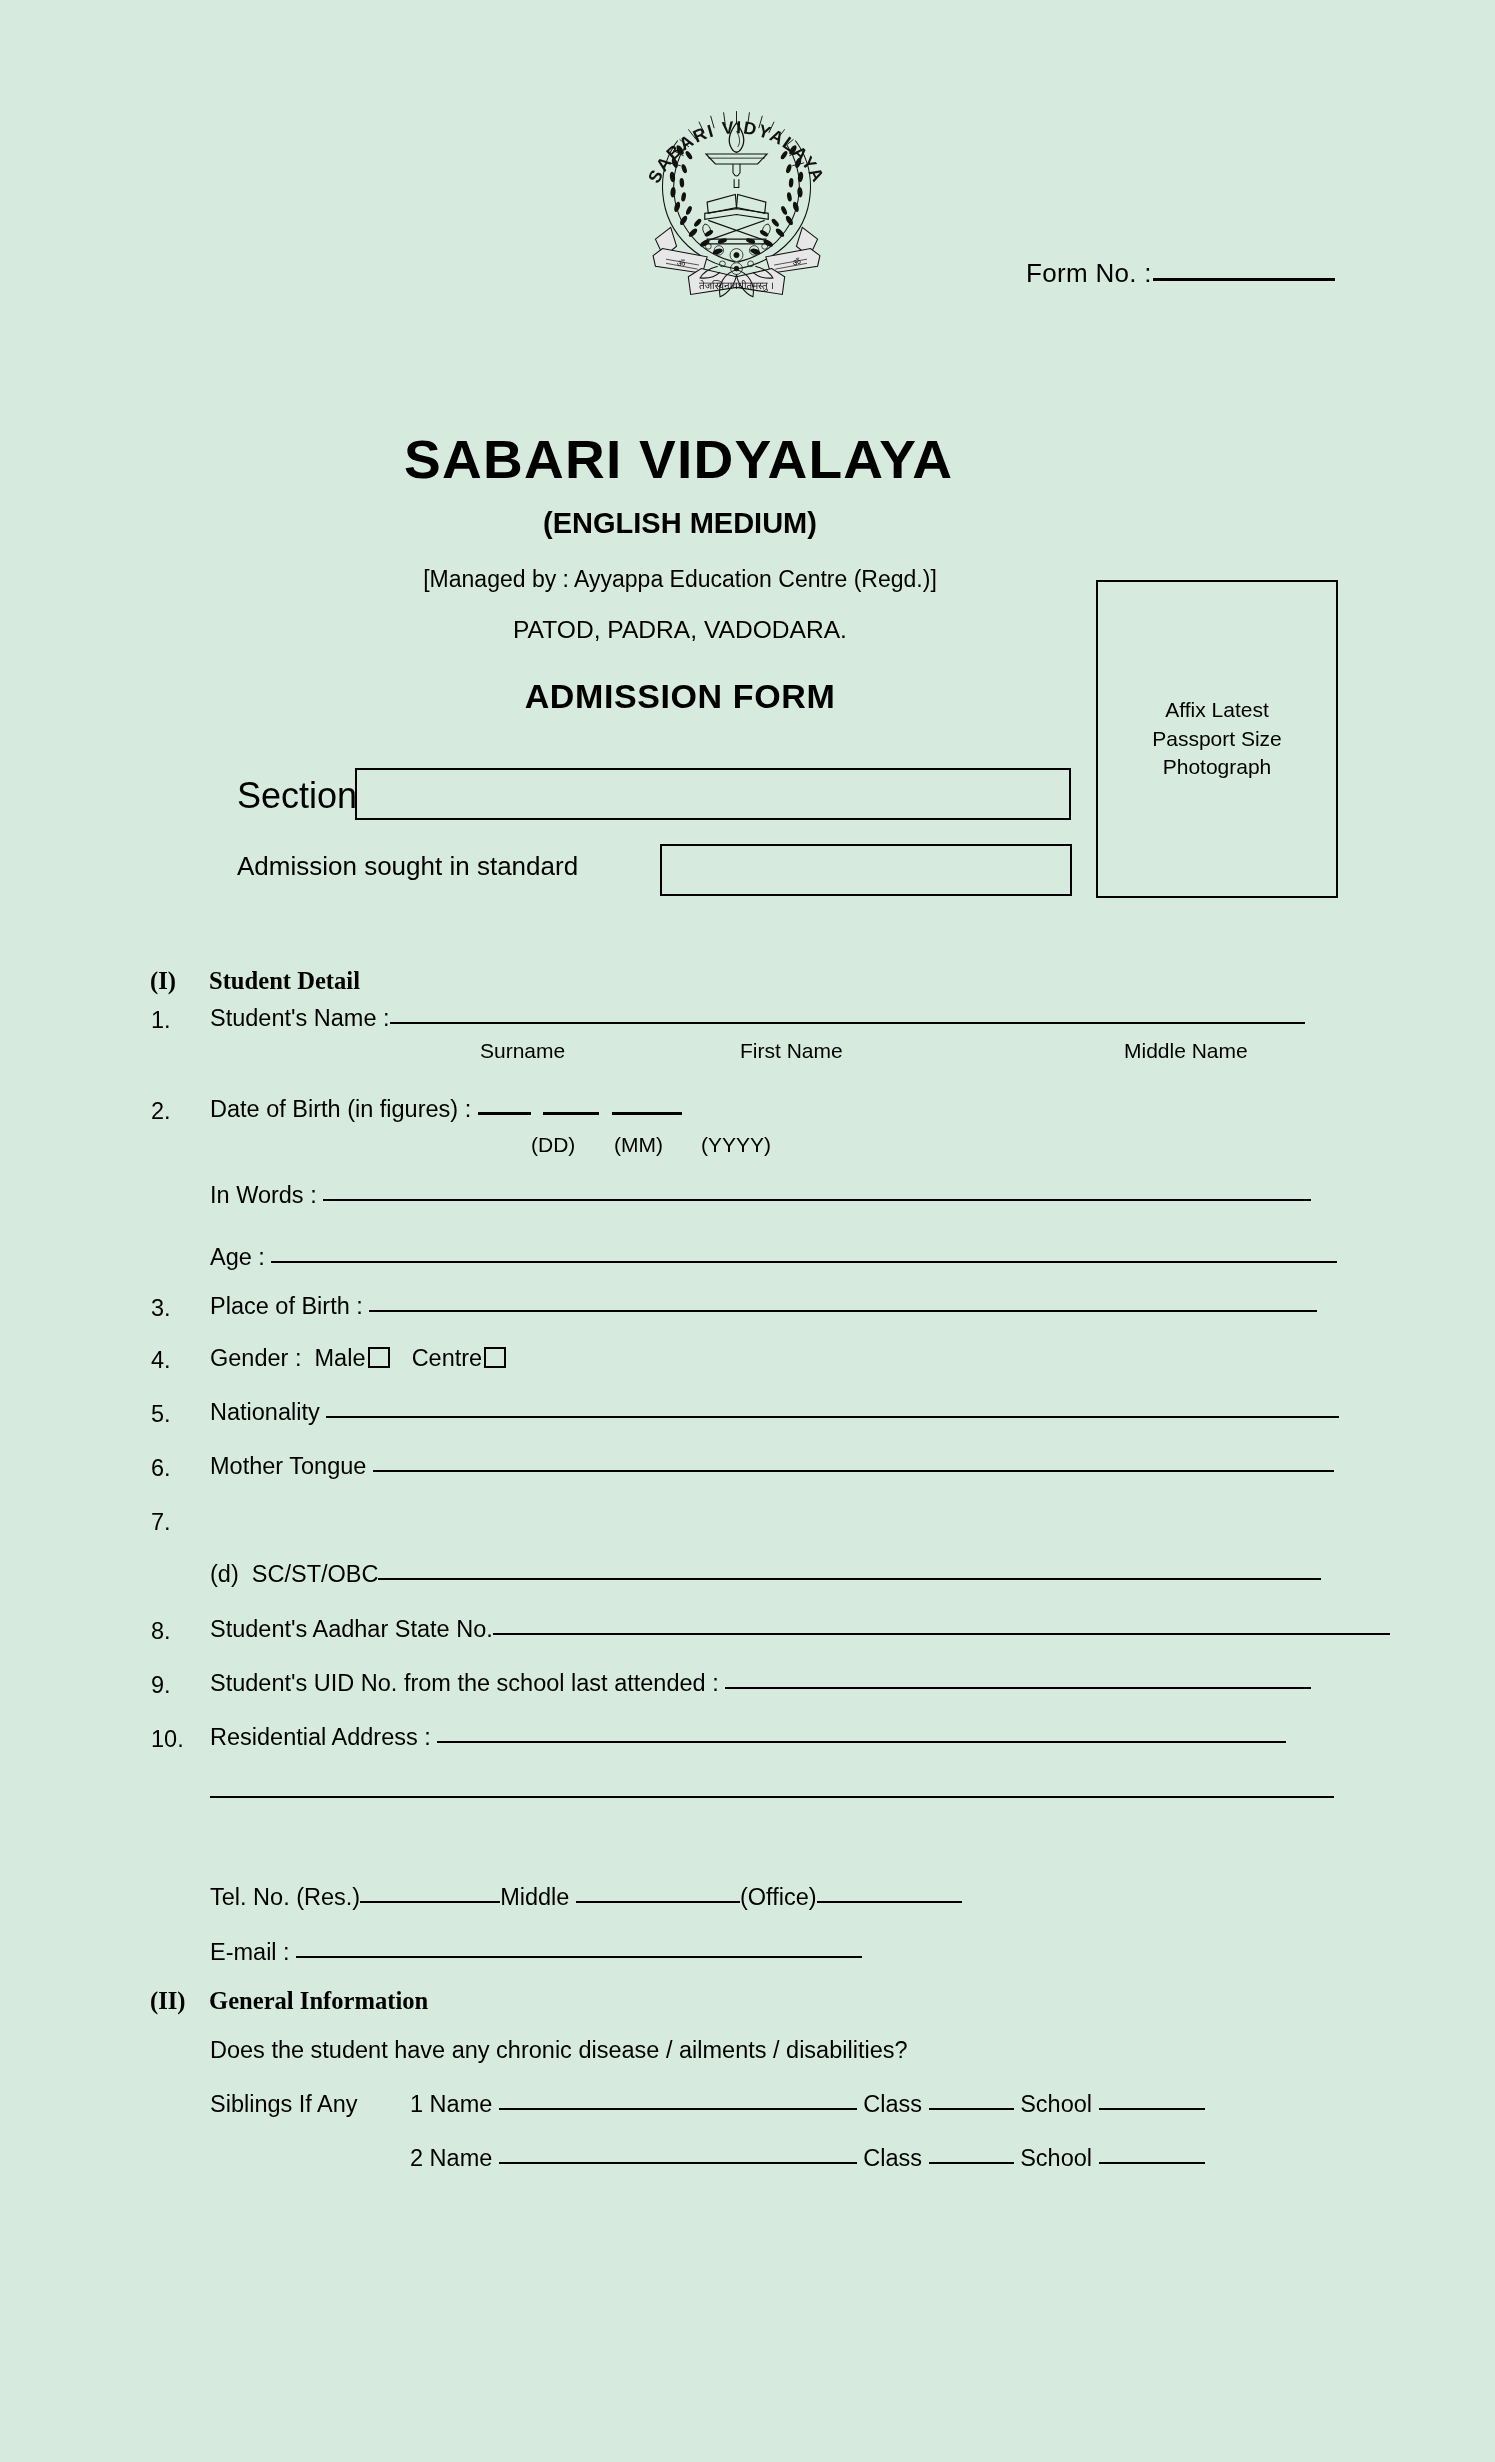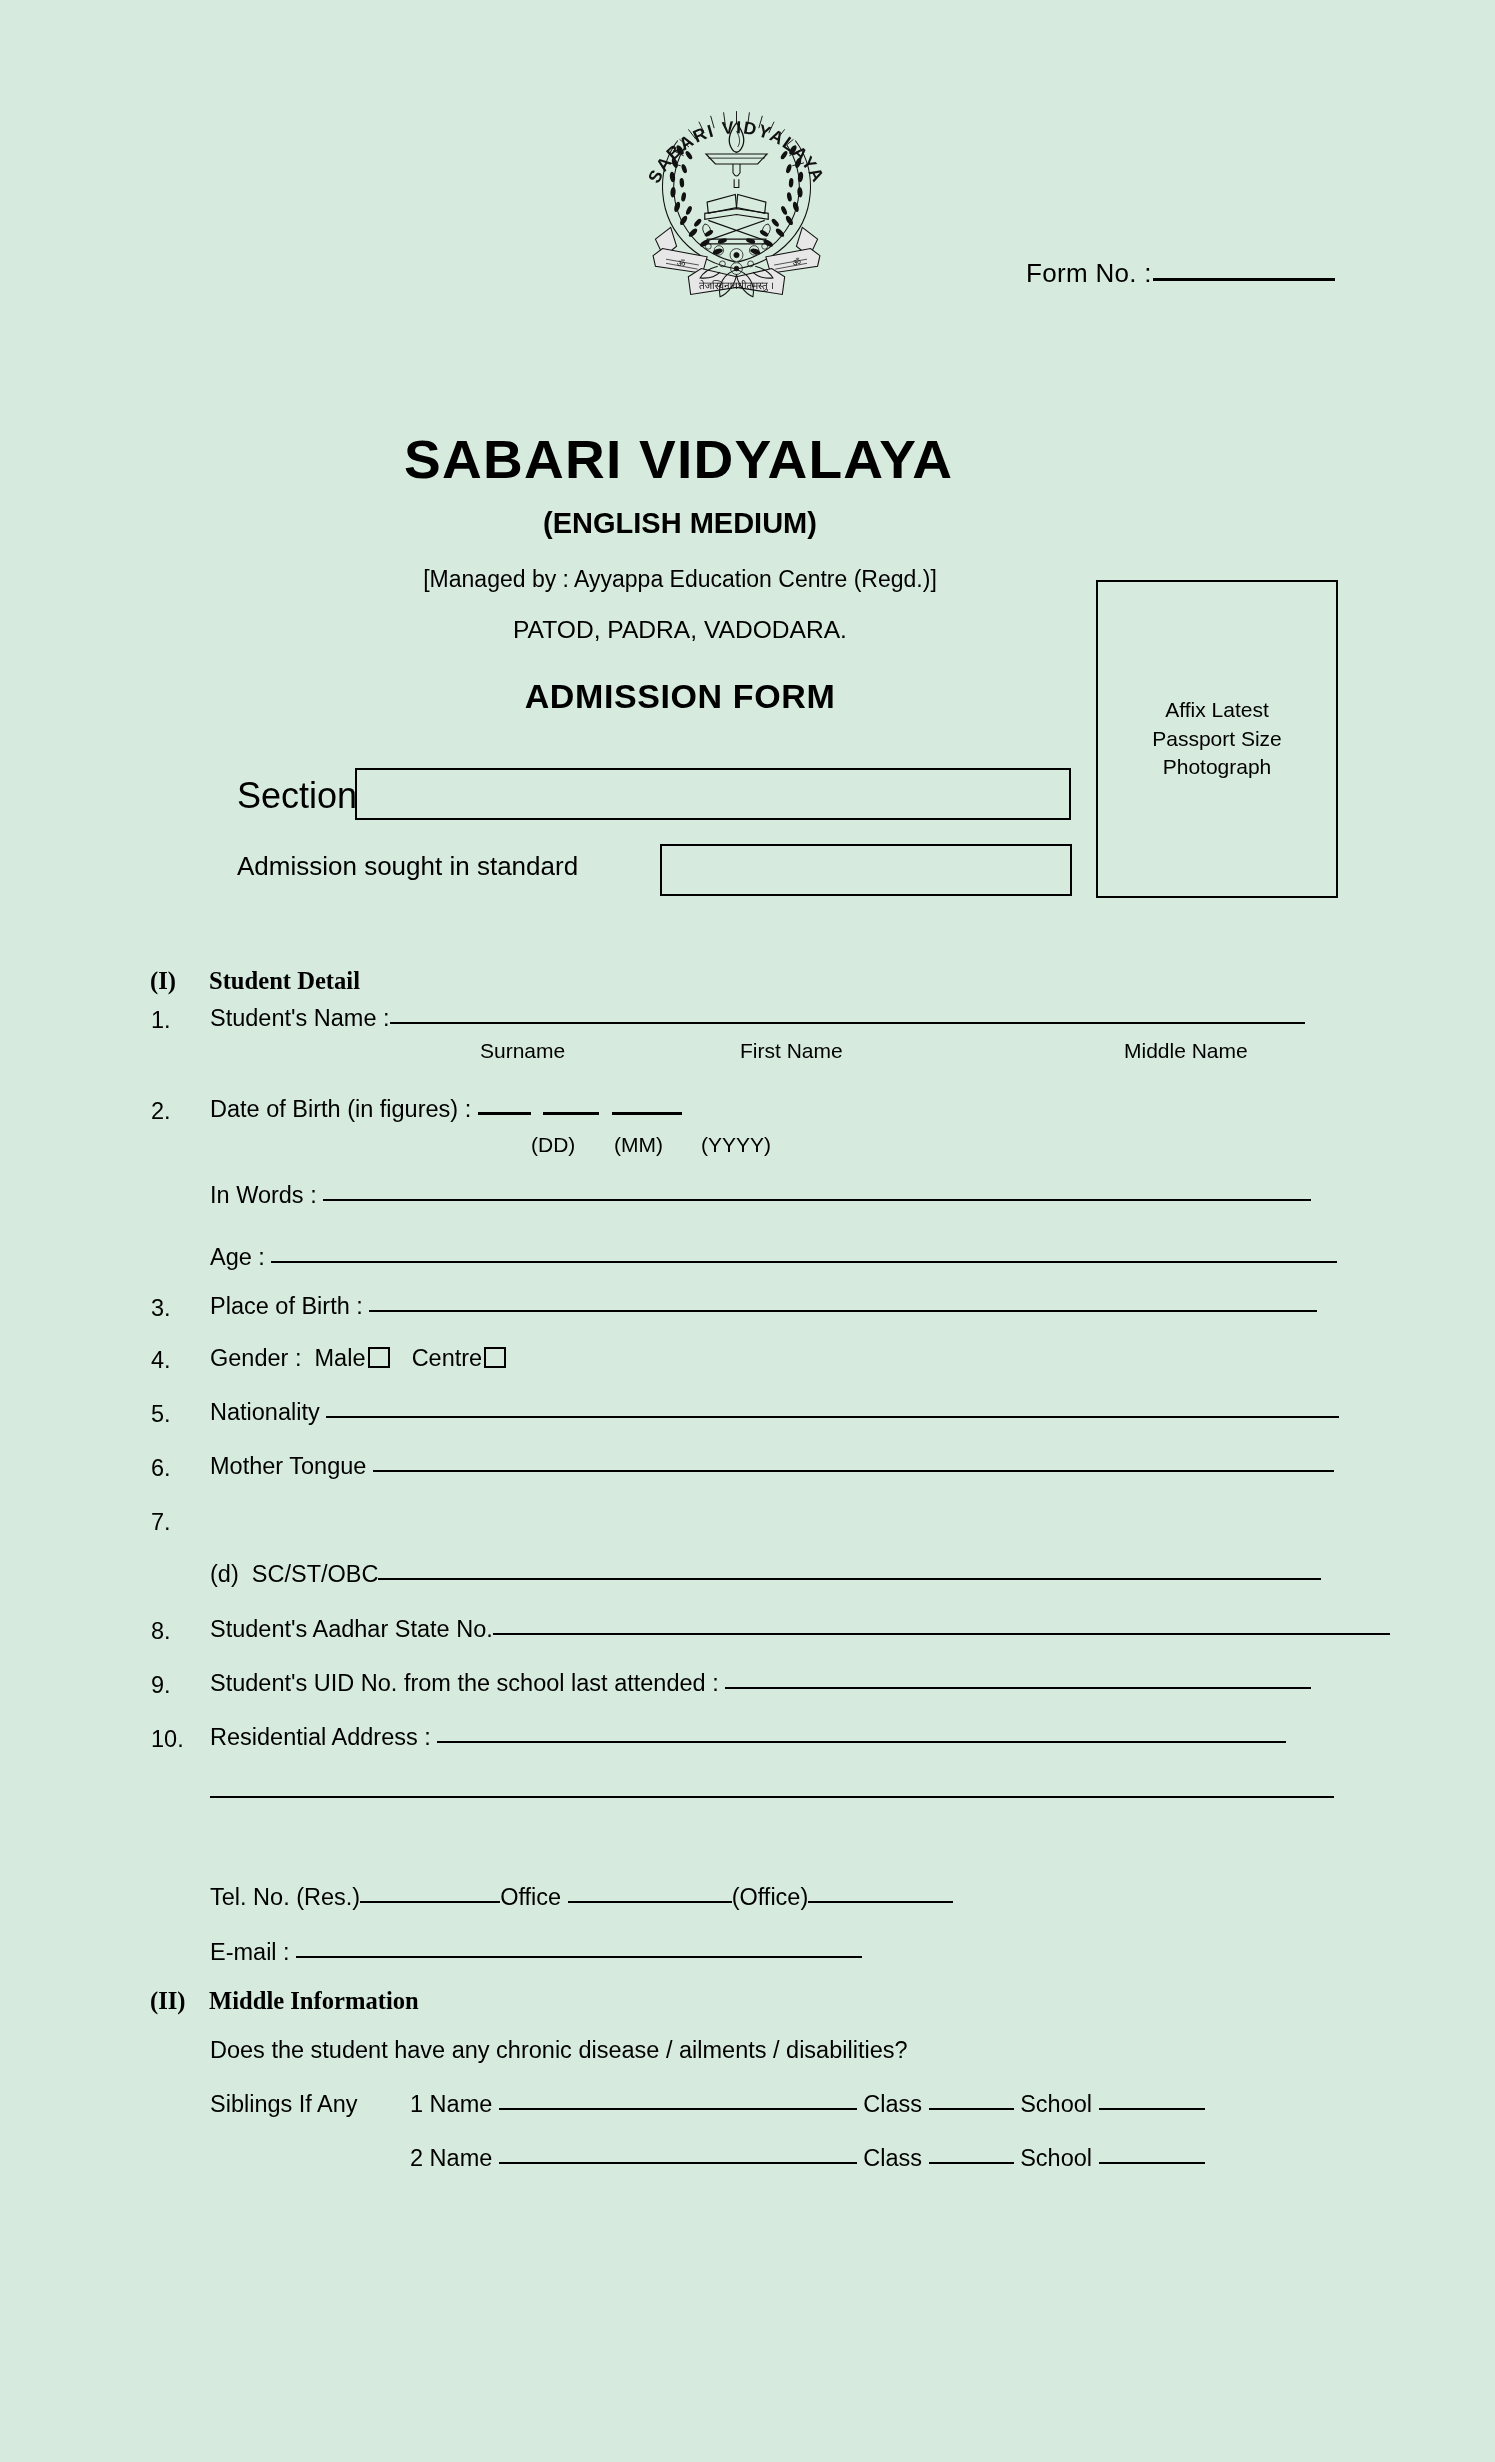--- a/index.html
+++ b/index.html
@@ -432,30 +432,30 @@
 
   <div class="num" style="left:151px; top:1726px;">10.</div>
   <div class="row" style="left:210px; top:1726px;">
     <span>Residential Address :</span>
     <span class="rule" style="width:849px;"></span>
   </div>
   <div class="hline" style="left:210px; top:1796px; width:1124px;"></div>
 
 
   <div class="row" style="left:210px; top:1886px;">
-    <span>Tel. No. (Res.)</span><span class="rule" style="width:140px;"></span><span>Office</span>&nbsp;<span class="rule" style="width:164px;"></span><span>(Office)</span><span class="rule" style="width:145px;"></span>
+    <span>Tel. No. (Res.)</span><span class="rule" style="width:140px;"></span><span>Middle</span>&nbsp;<span class="rule" style="width:164px;"></span><span>(Office)</span><span class="rule" style="width:145px;"></span>
   </div>
 
   <div class="row" style="left:210px; top:1941px;">
     <span>E-mail :</span>
     <span class="rule" style="width:566px;"></span>
   </div>
 
   <div class="sec-head" style="left:150px; top:1987px;">
-    <span class="rn">(II)</span><span>Middle Information</span>
+    <span class="rn">(II)</span><span>General Information</span>
   </div>
 
   <div class="row" style="left:210px; top:2039px;">Does the student have any chronic disease / ailments / disabilities?</div>
 
   <div class="row" style="left:210px; top:2093px;">Siblings If Any</div>
 
   <div class="row" style="left:410px; top:2093px;">
     <span>1</span>&nbsp;<span>Name</span>&nbsp;<span class="rule" style="width:358px;"></span>&nbsp;<span>Class</span>&nbsp;<span class="rule" style="width:85px;"></span>&nbsp;<span>School</span>&nbsp;<span class="rule" style="width:106px;"></span>
   </div>
 

